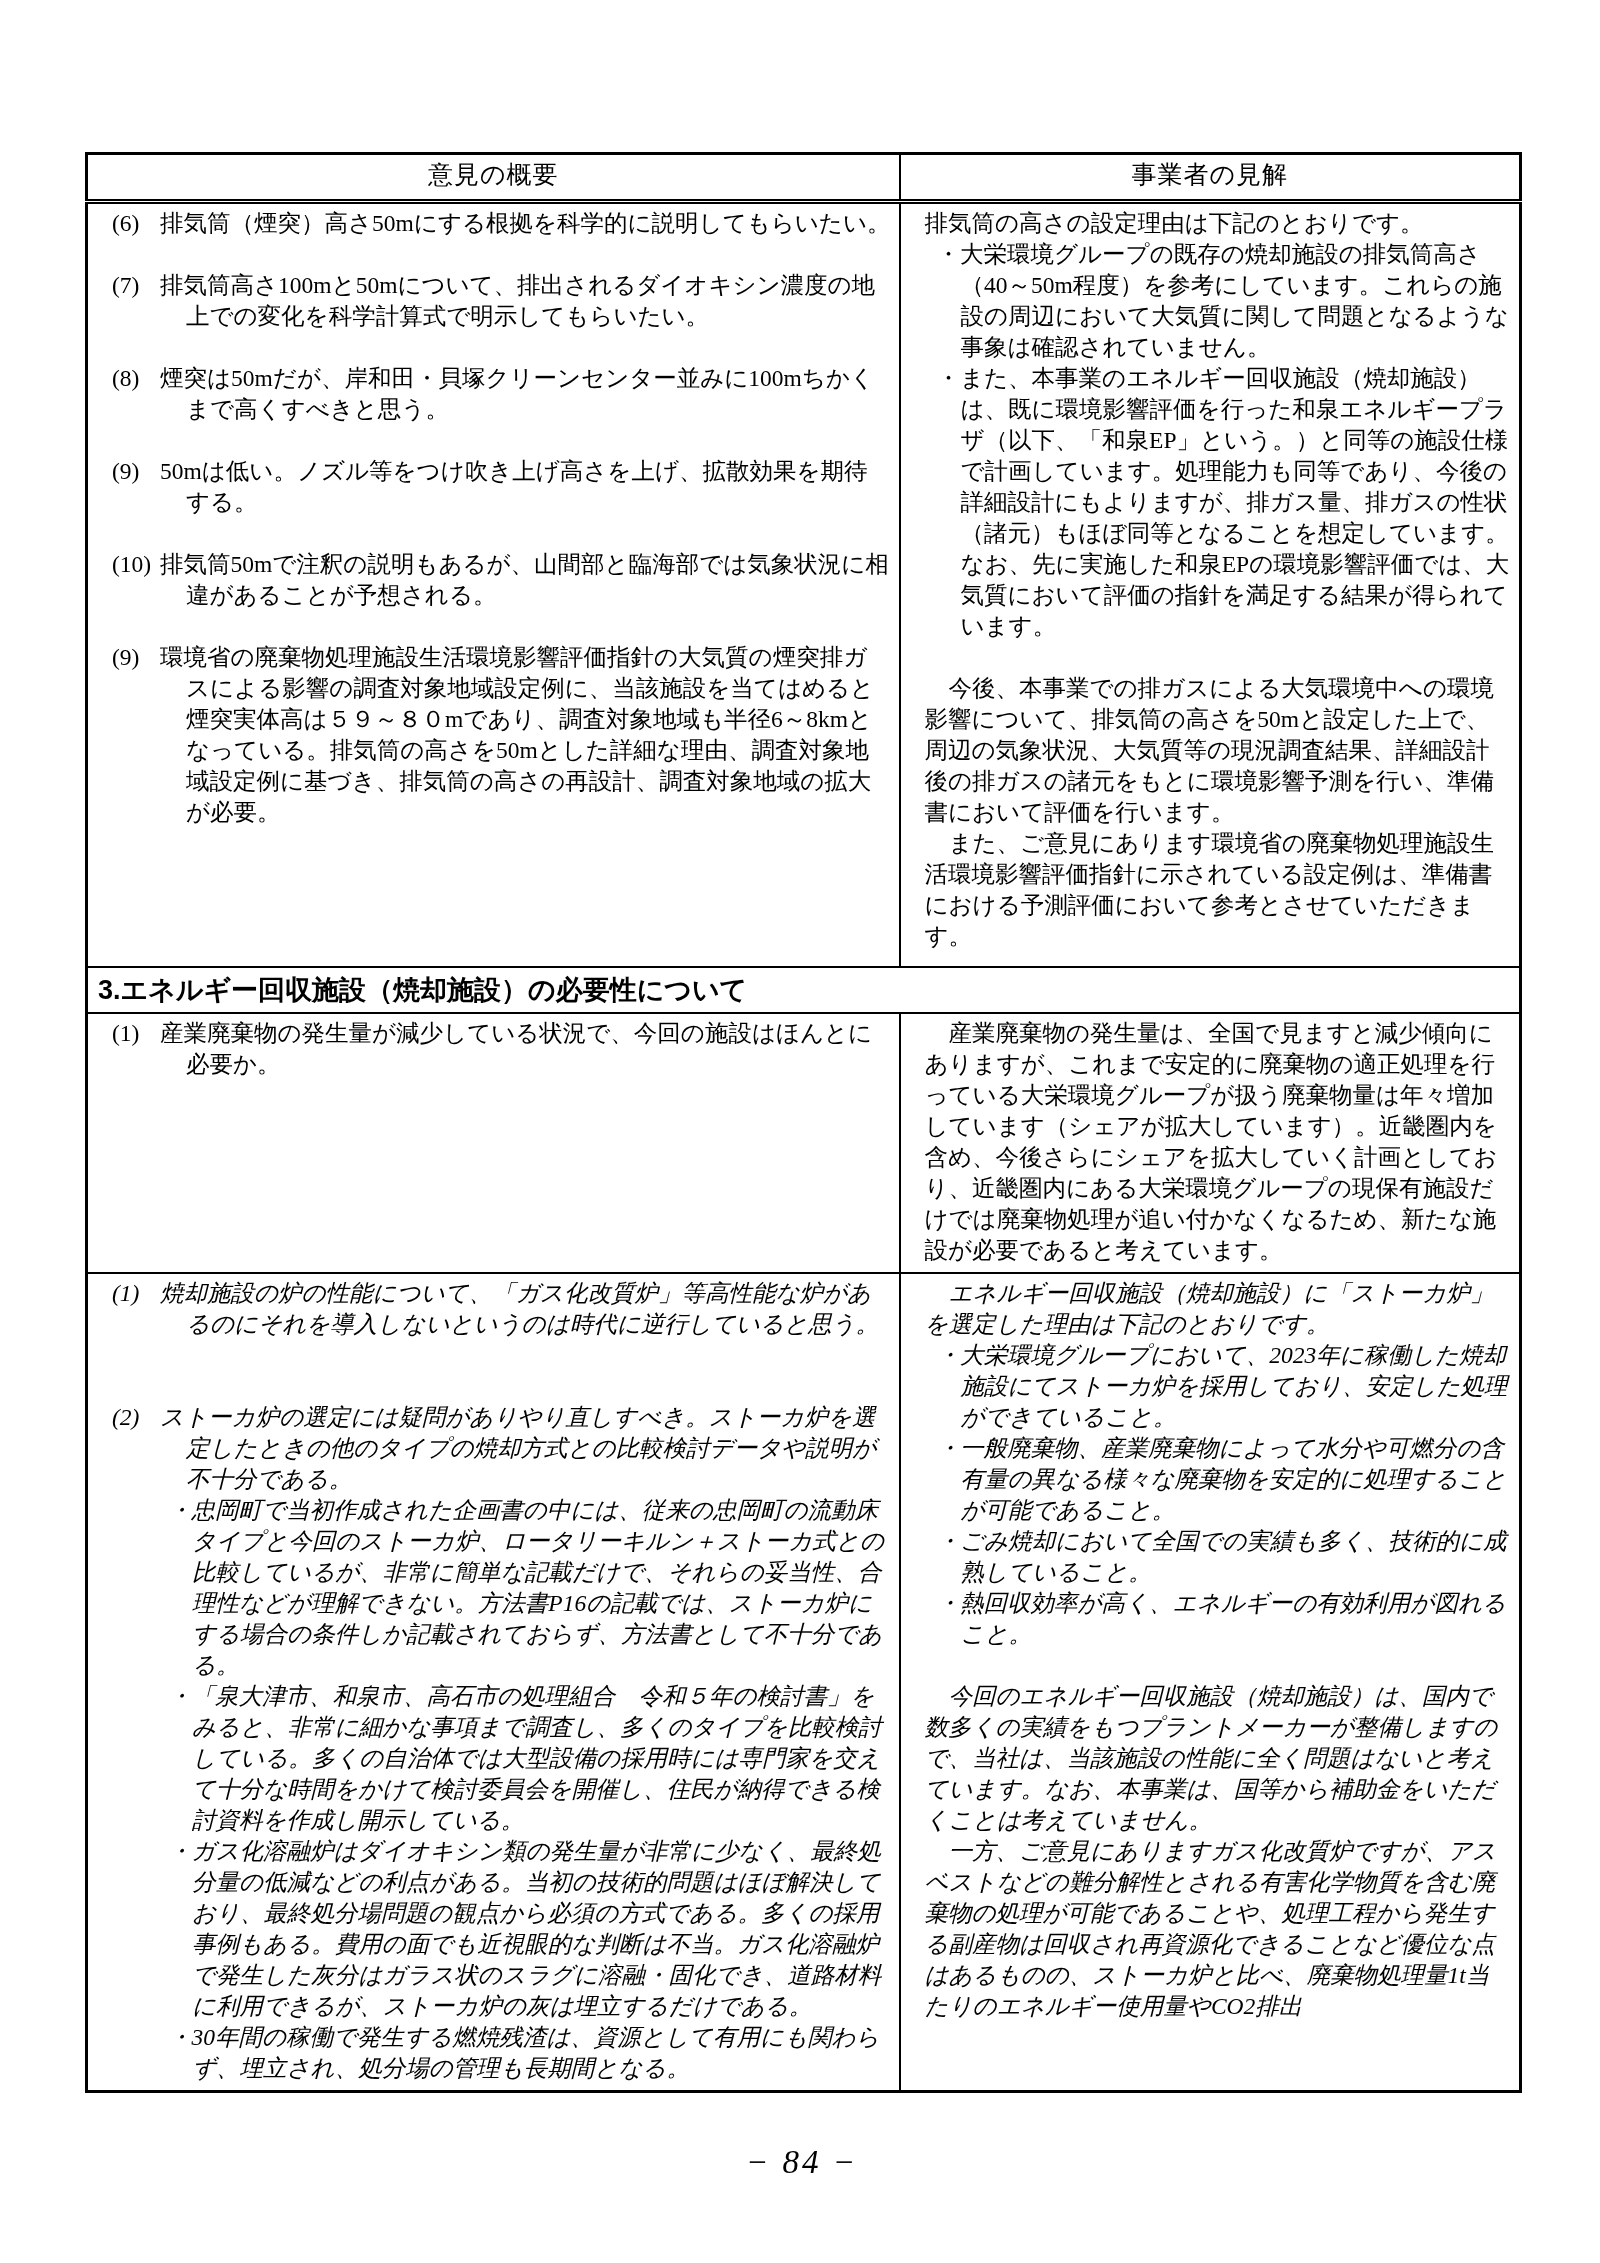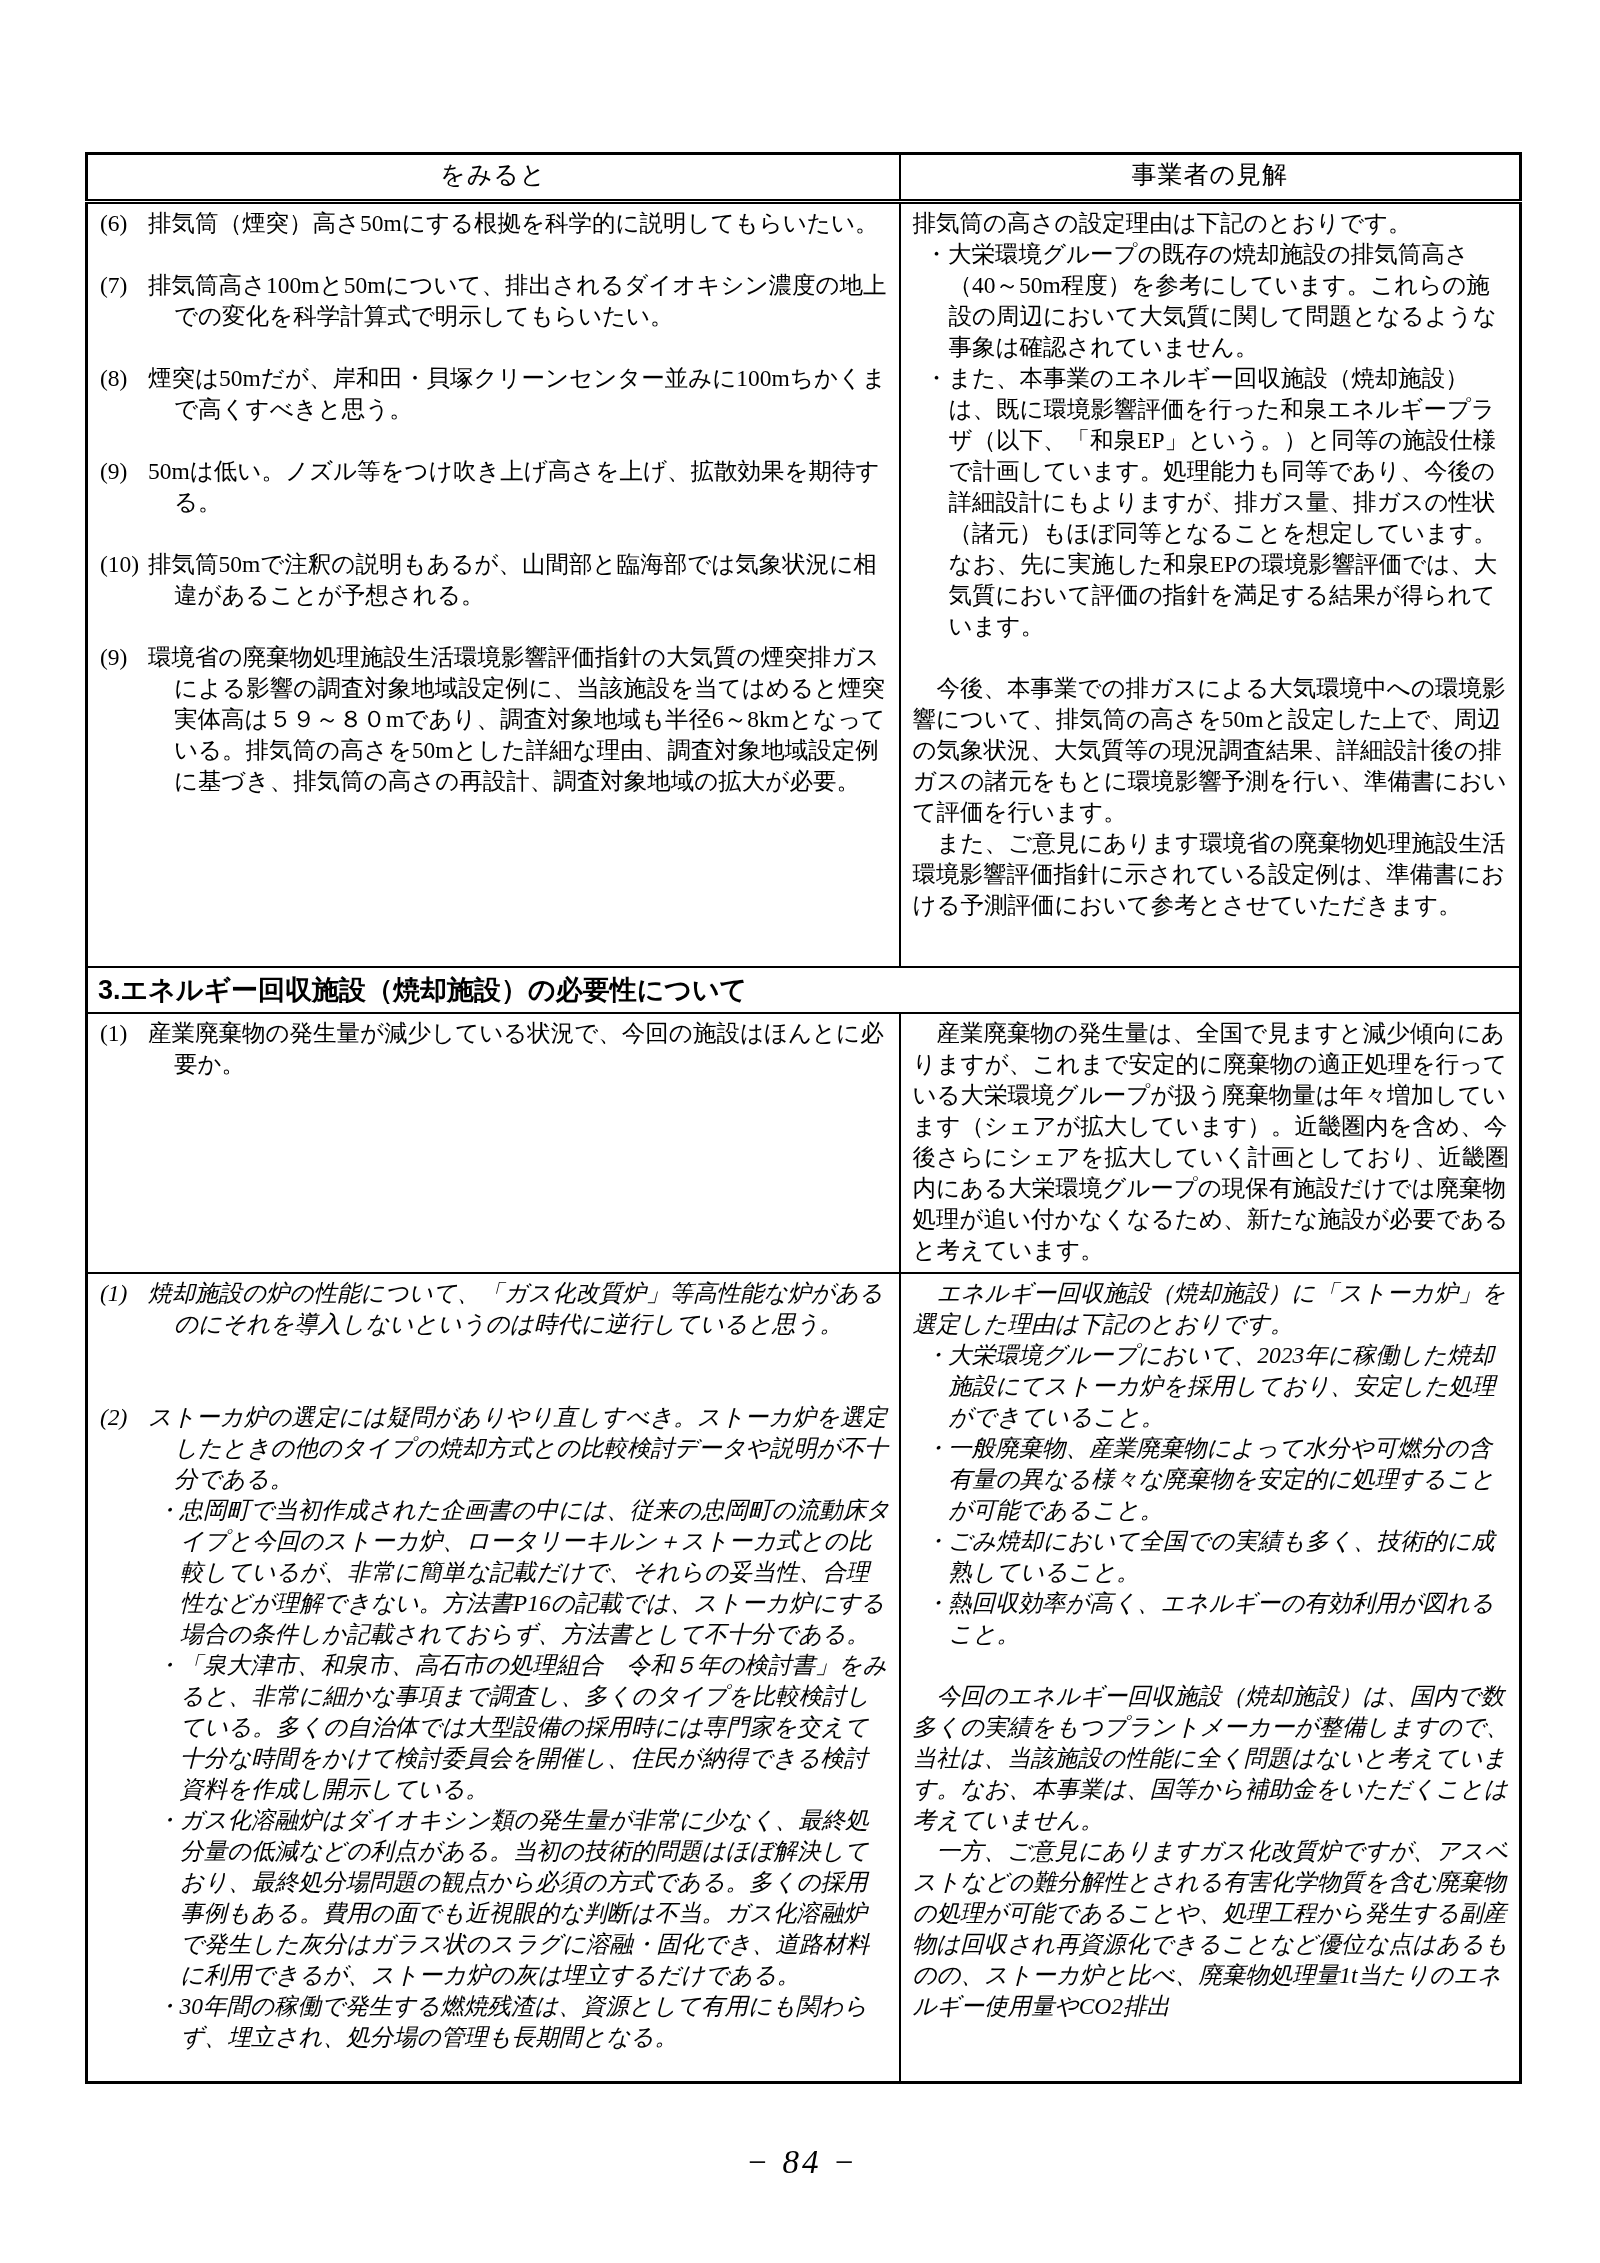--- a/index.html
+++ b/index.html
@@ -9,21 +9,21 @@
   }
   .table-wrap{position:absolute;left:85px;top:152px;width:1434px;}
   table.main{border-collapse:collapse;width:100%;table-layout:fixed;border:3px solid #000;}
   col.c-left{width:813px;}
   col.c-right{width:621px;}
   th,td{border:2px solid #000;vertical-align:top;}
   th{
     height:38px;font-weight:normal;font-size:25px;text-align:center;
     padding:3px 4px;border-bottom:5px double #000;letter-spacing:1px;
   }
-  td.cell{font-size:23.5px;line-height:31px;padding:4px 8px 6px 12px;}
+  td.cell{font-size:23.5px;line-height:31px;padding:4px 8px 6px 24px;}
   td.section-th{
     font-family:"Liberation Sans","DejaVu Sans",sans-serif;font-weight:bold;
     font-size:27px;line-height:30px;padding:7px 8px 7px 10px;text-align:left;
   }
   tr.h-r1{height:765px;}
   tr.h-s3{height:46px;}
   tr.h-r2{height:250px;}
   tr.h-s4{height:42px;}
   tr.h-r3{height:810px;font-style:italic;}
   .num-item{padding-left:74px;text-indent:-74px;}
@@ -43,21 +43,21 @@
 
 <div class="table-wrap">
   <table class="main">
     <colgroup>
         <col class="c-left">
         <col class="c-right">
       </colgroup>
 
     <tbody>
         <tr>
-      <th>をみると</th>
+      <th>意見の概要</th>
       <th>事業者の見解</th>
     </tr>
 
     <tr class="h-r1">
       <td class="cell">
         <div class="num-item"><span class="lbl">(6)</span><span>排気筒（煙突）高さ50mにする根拠を科学的に説明してもらいたい。</span></div>
         <div class="num-item gap1"><span class="lbl">(7)</span><span>排気筒高さ100mと50mについて、排出されるダイオキシン濃度の地上での変化を科学計算式で明示してもらいたい。</span></div>
         <div class="num-item gap1"><span class="lbl">(8)</span><span>煙突は50mだが、岸和田・貝塚クリーンセンター並みに100mちかくまで高くすべきと思う。</span></div>
         <div class="num-item gap1"><span class="lbl">(9)</span><span>50mは低い。ノズル等をつけ吹き上げ高さを上げ、拡散効果を期待する。</span></div>
         <div class="num-item gap1"><span class="lbl">(10)</span><span>排気筒50mで注釈の説明もあるが、山間部と臨海部では気象状況に相違があることが予想される。</span></div>

